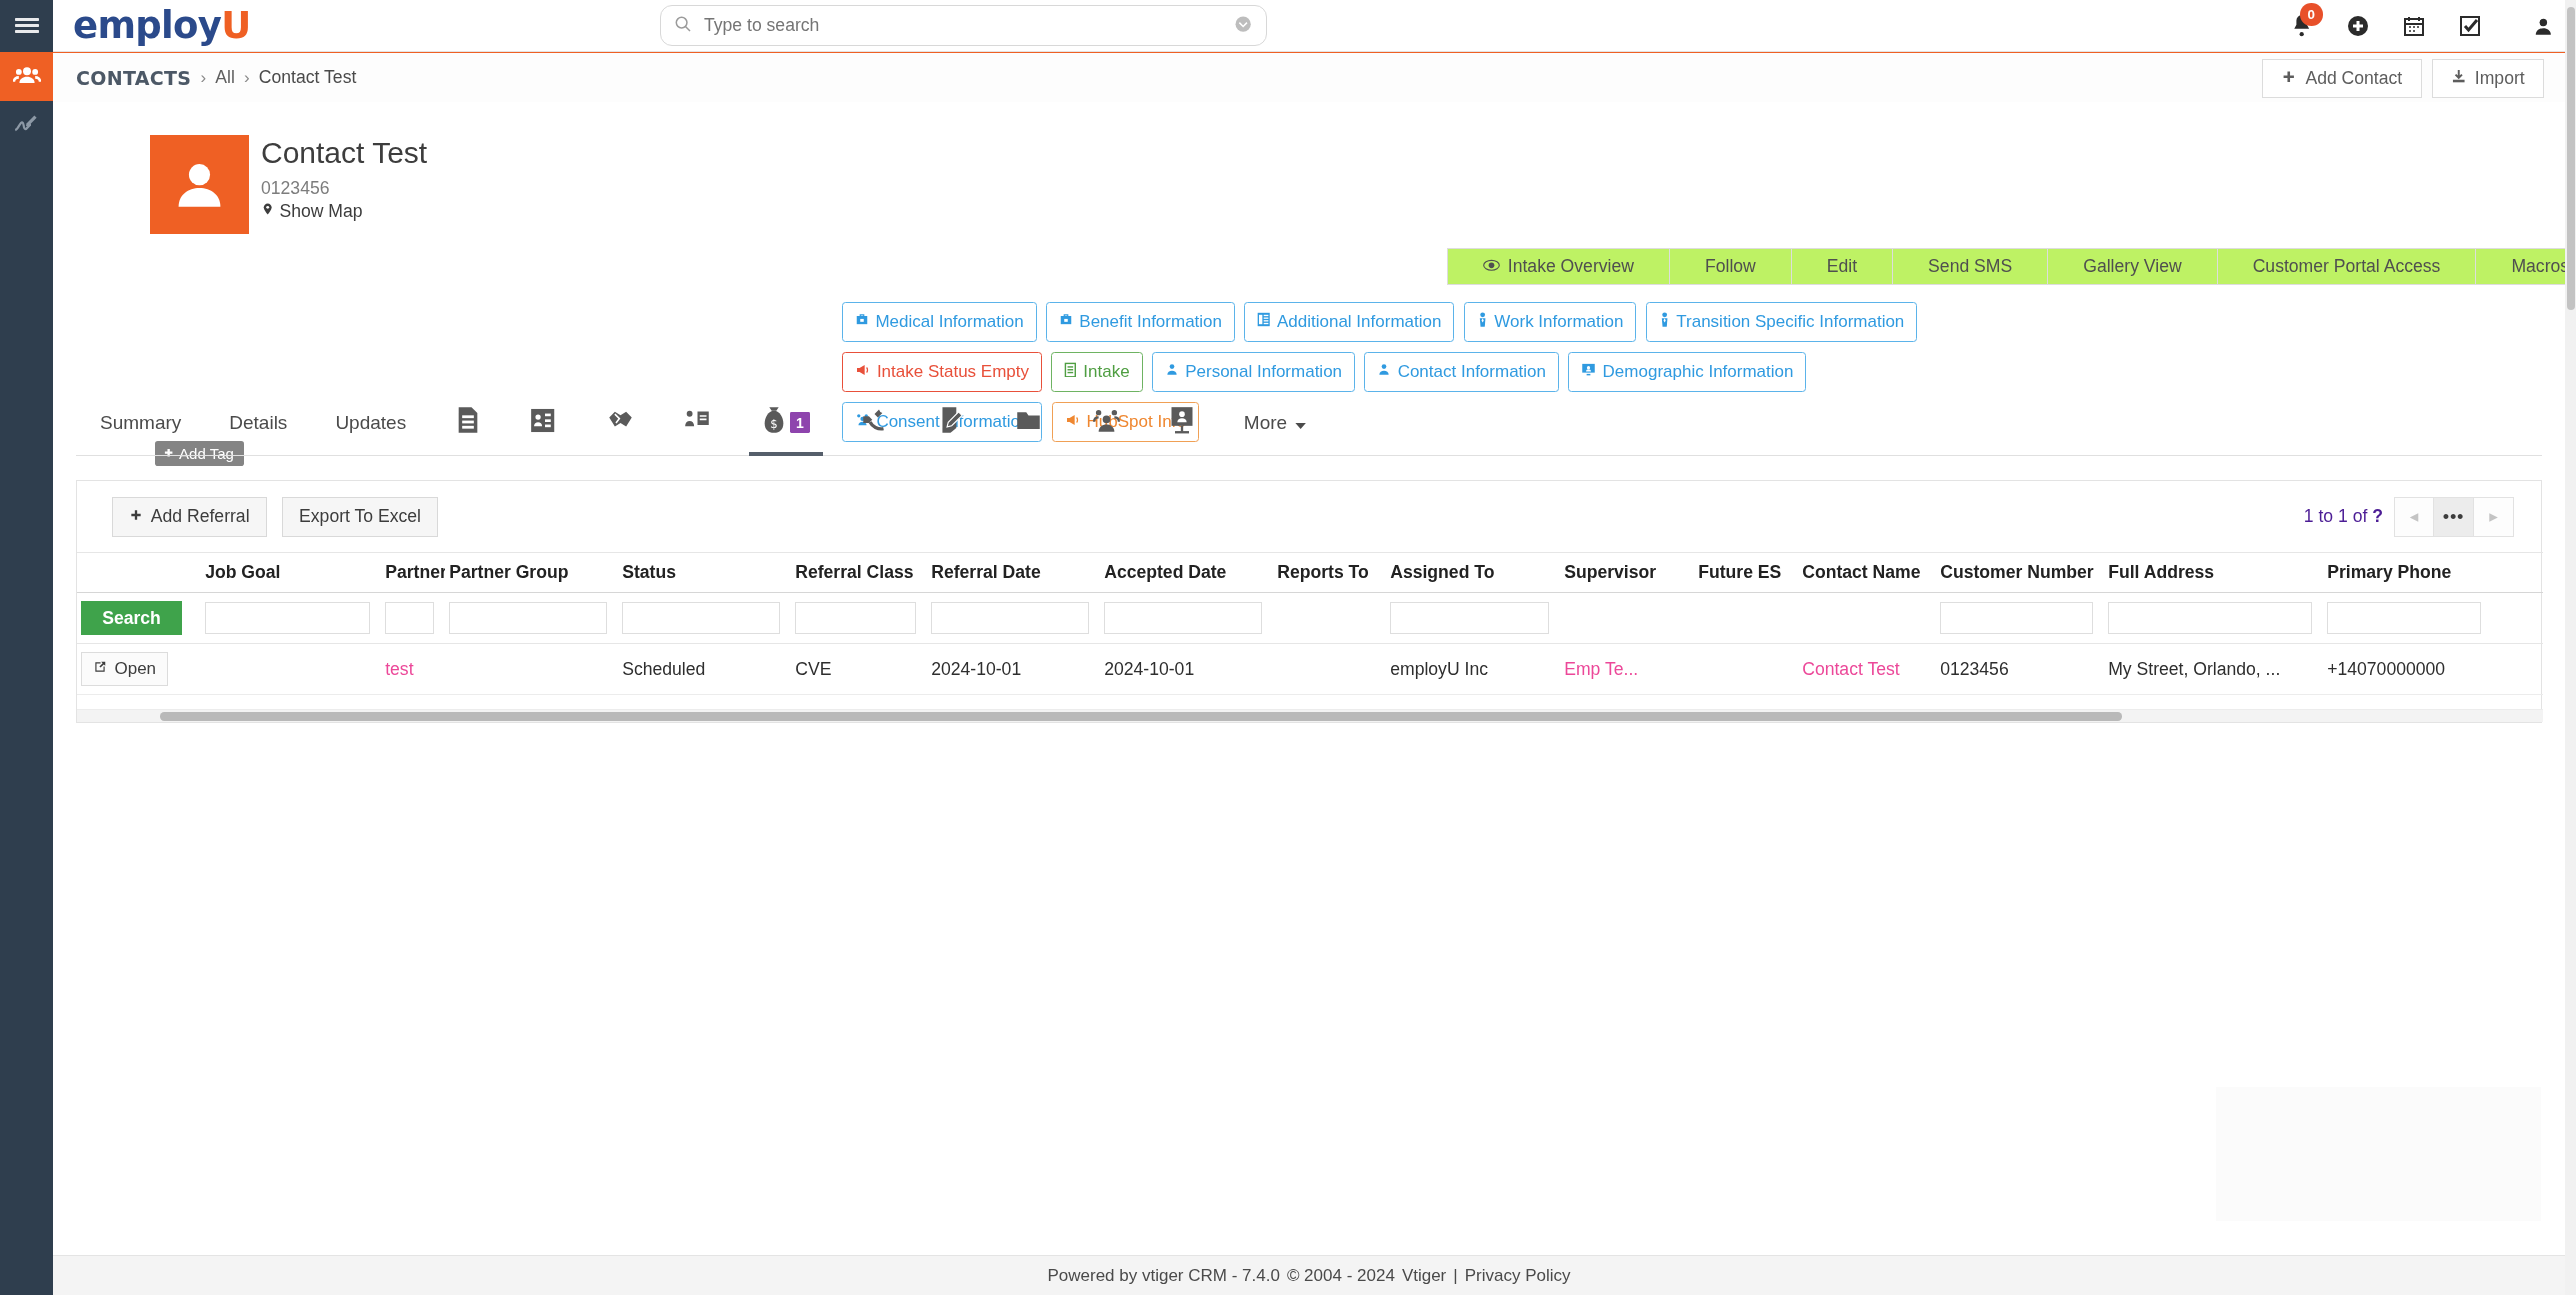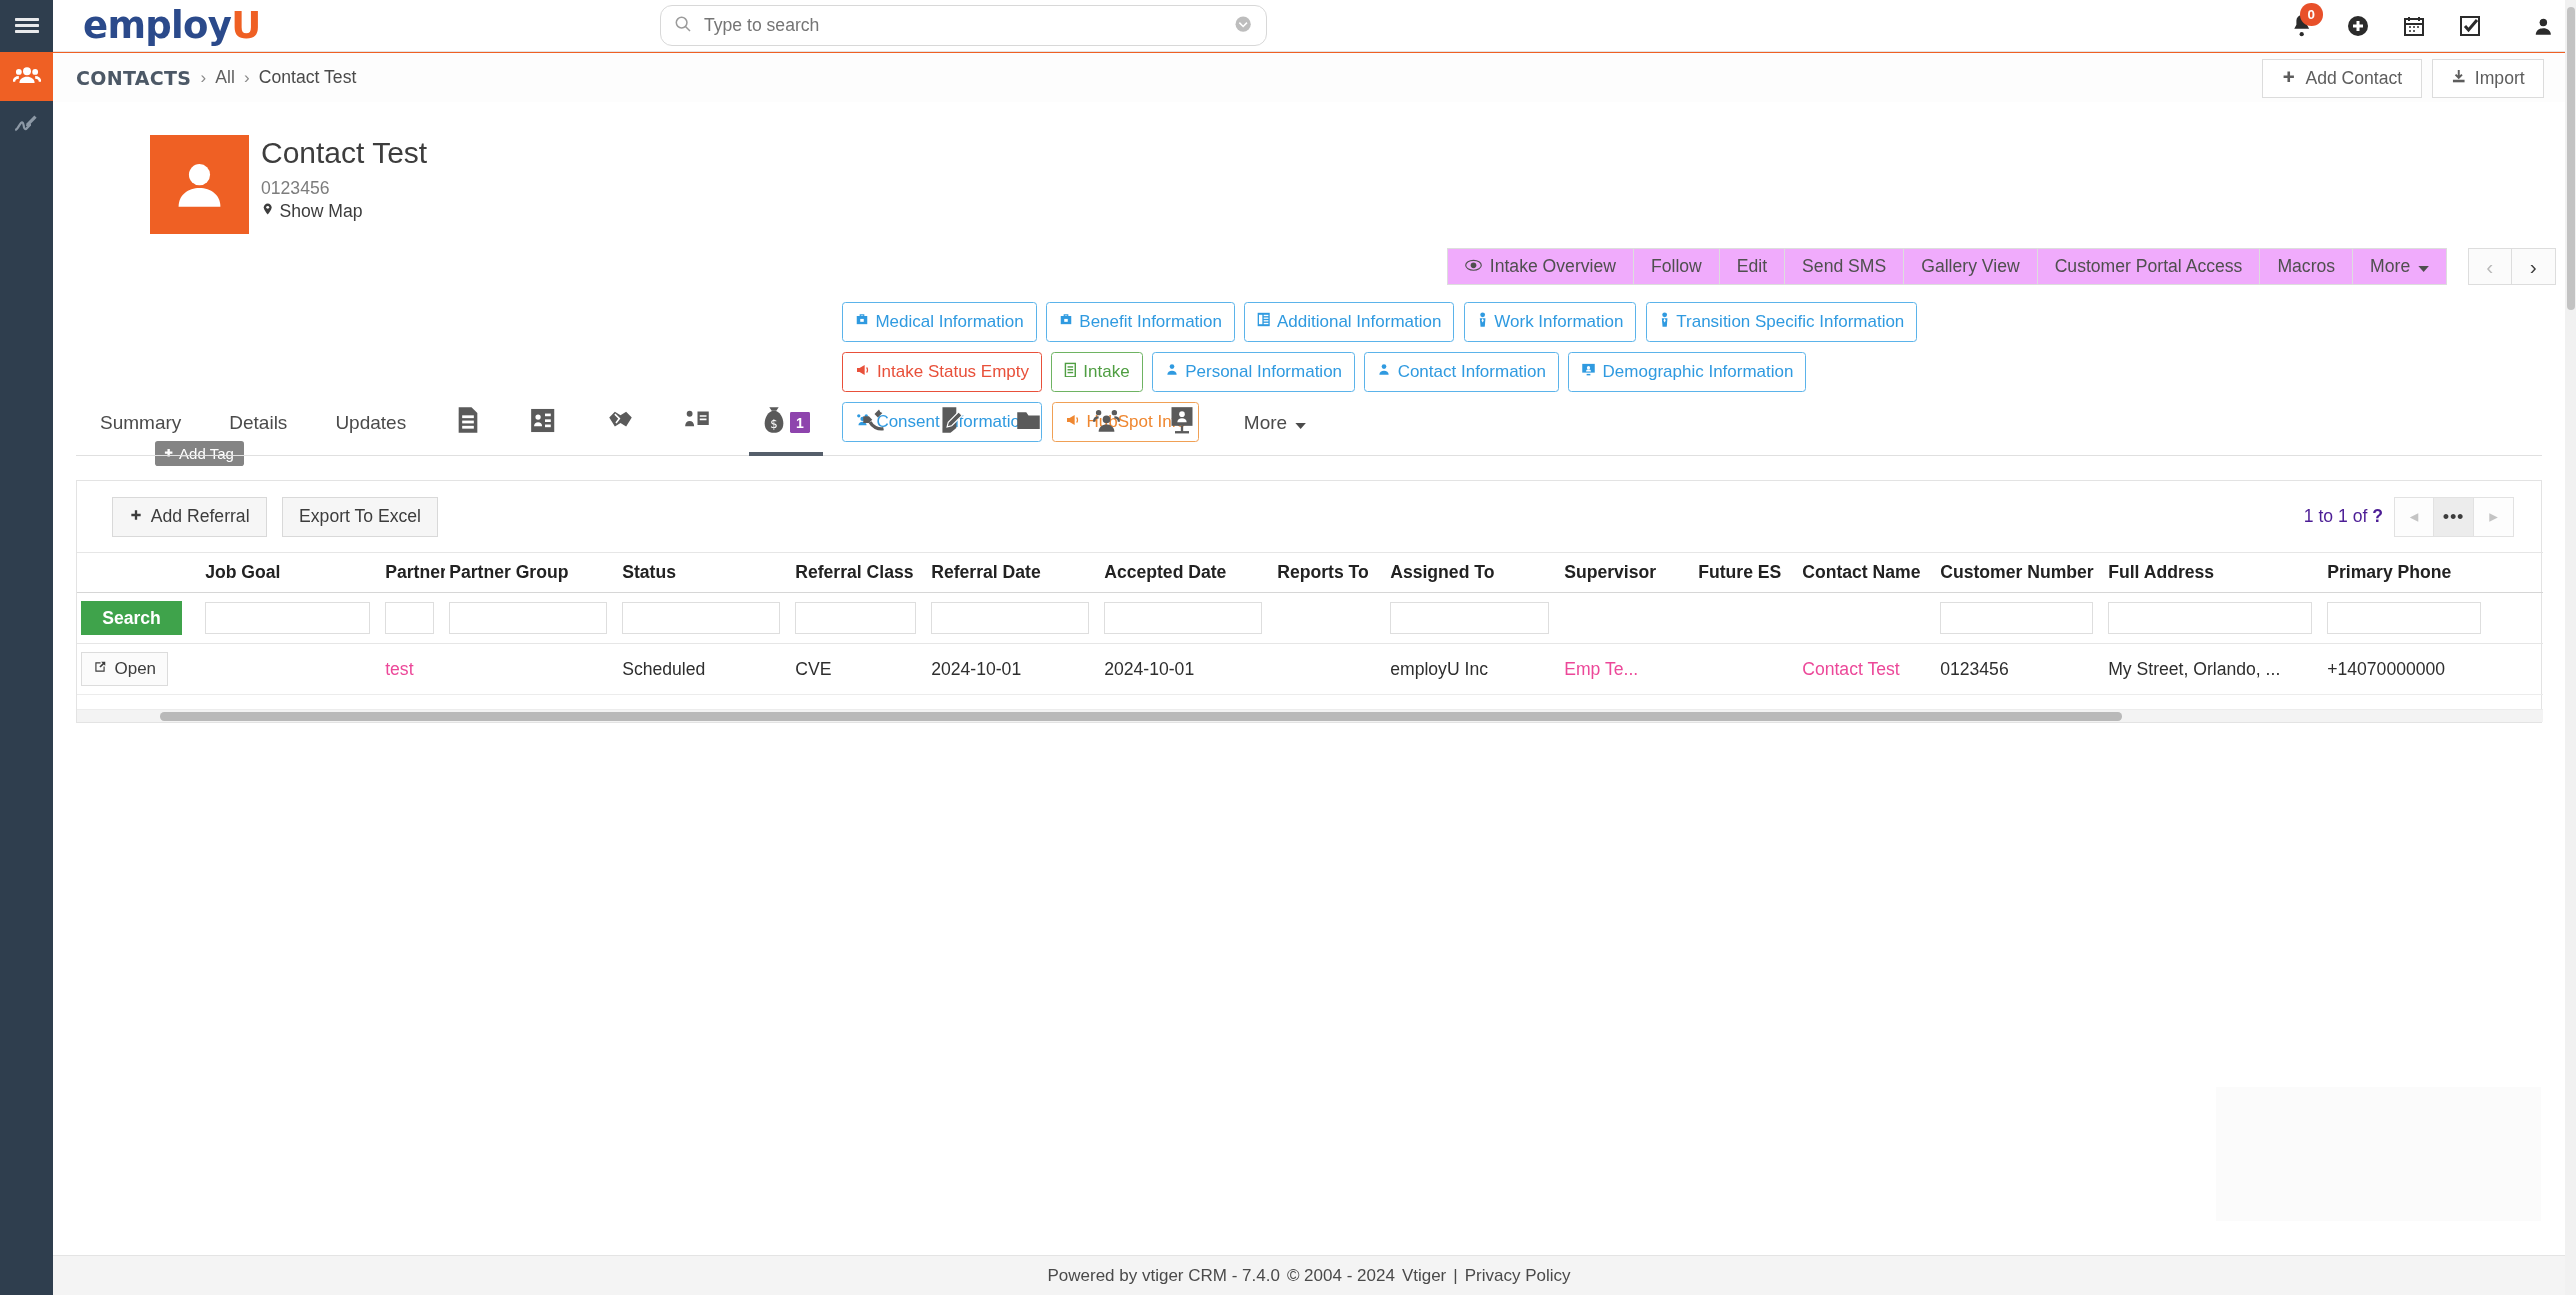--- a/index.html
+++ b/index.html
@@ -23,21 +23,21 @@
     width: 53px; height: 52px;
     background: #2f3e4e;
     display: flex; align-items: center; justify-content: center;
     flex: 0 0 auto; cursor: pointer;
   }
   .hamburger-box .bar {
     width: 24px; height: 3.5px; background: #e9eaec;
     margin: 2.5px 0; border-radius: 0.7px; display: block;
   }
   .logo {
-    margin-left: 30px;
+    margin-left: 20px;
     font-size: 37px; font-weight: bold;
     letter-spacing: -0.7px;
     color: #2b4a8b;
     font-family: "DejaVu Sans", sans-serif;
     line-height: 1;
     cursor: pointer;
   }
   .logo .u { color: #ef6024; }
 
   .search-wrap {
@@ -159,22 +159,22 @@
     display: flex; align-items: center; gap: 5px;
     cursor: pointer;
   }
 
   
   .action-strip {
     position: absolute; left: 1394px; top: 146px;
     display: flex; align-items: stretch;
   }
   .act-btn {
-    height: 37px; padding: 0 17px;
-    background: #f0abfc;
+    height: 37px; padding: 0 35px;
+    background: #bef264;
     border: 0.7px solid #dddddd;
     border-left: 0;
     display: flex; align-items: center; gap: 7.8px;
     font-size: 17.6px; color: #4f4f4f;
     cursor: pointer; white-space: nowrap;
     font-family: "Liberation Sans", sans-serif;
   }
   .act-btn:first-child { border-left: 0.7px solid #dddddd; }
   .nav-arrows { display: flex; margin-left: 20.5px; }
   .nav-arrow {

